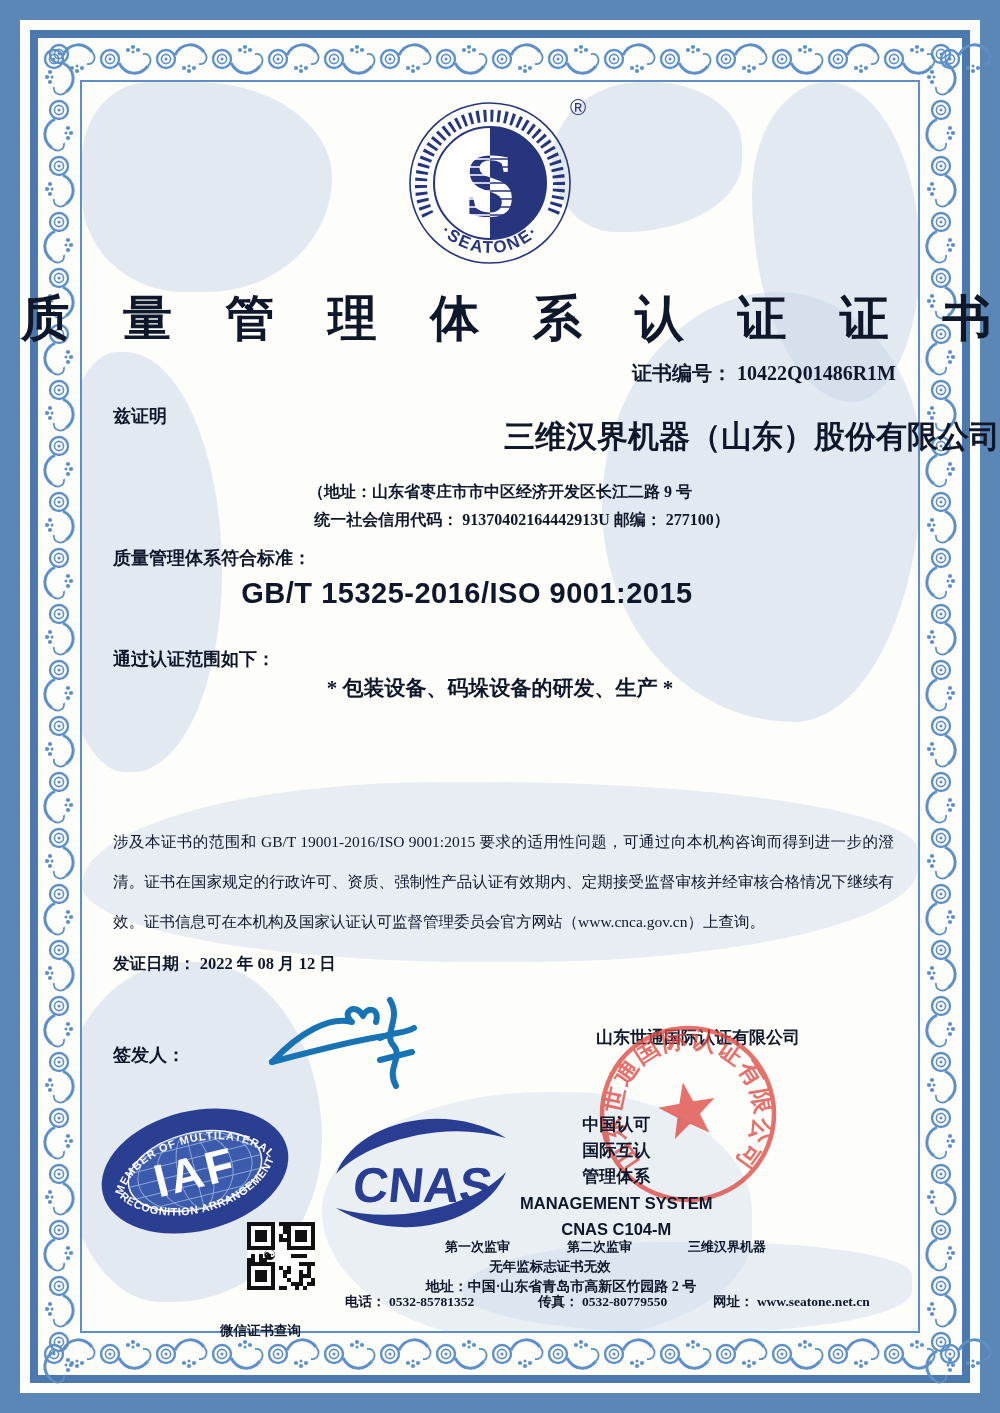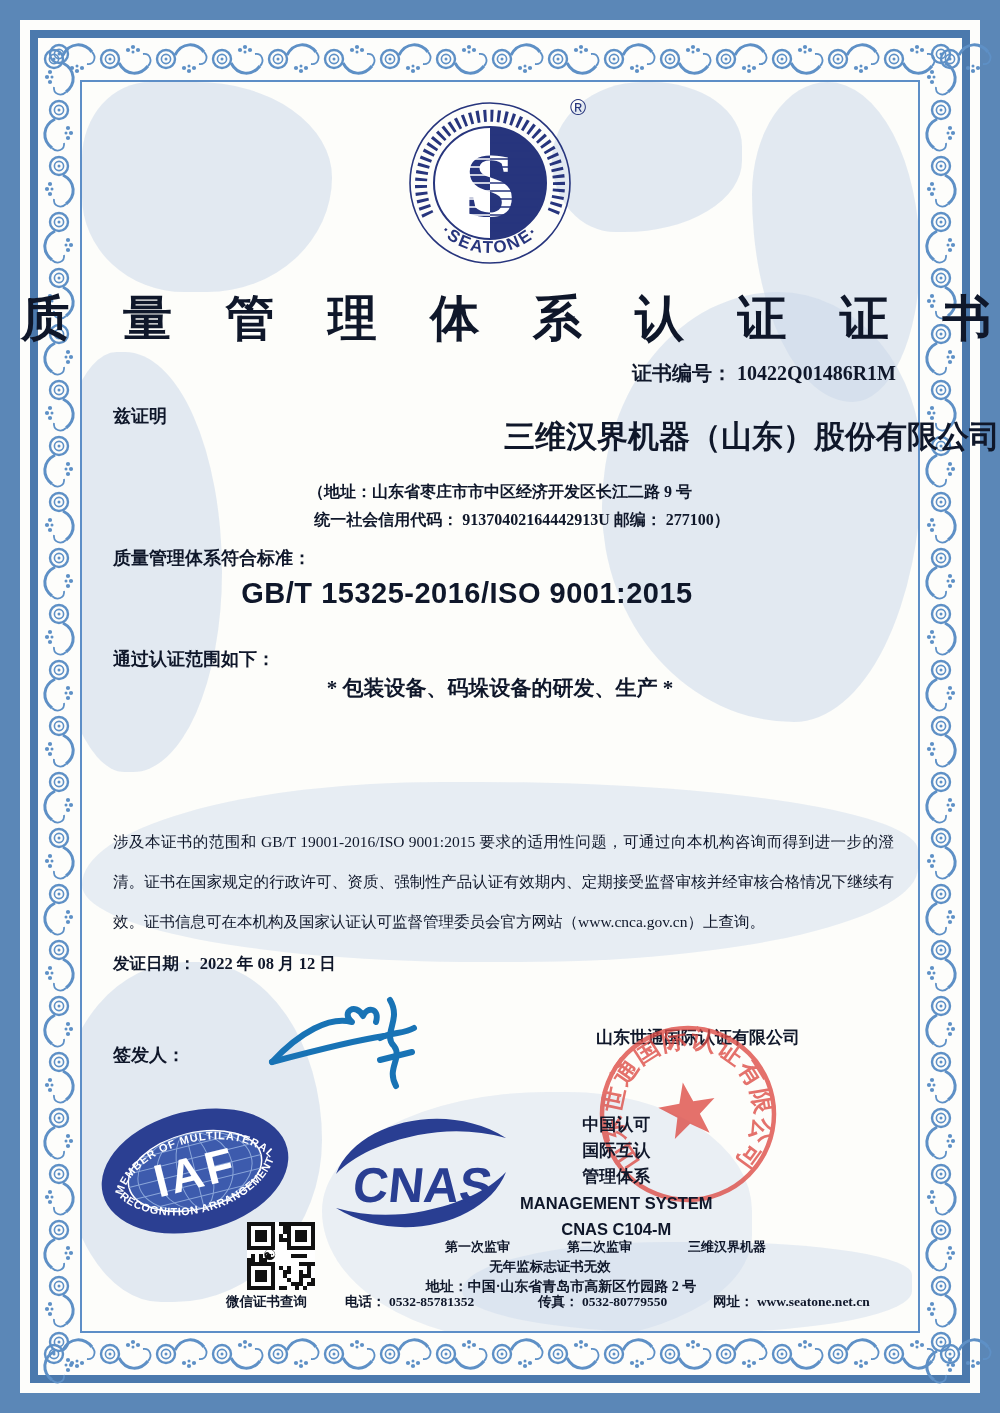--- a/index.html
+++ b/index.html
@@ -29,21 +29,21 @@
   .validdate{left:490px;top:937px;font-size:16.5px;font-weight:700;}
   .signer{left:113px;top:1043px;font-size:18px;font-weight:600;}
   .issuer{left:596px;top:1026px;font-size:17px;font-weight:700;}
   .acc-block{left:520px;top:1112px;font-size:17px;font-weight:700;line-height:26px;white-space:nowrap;text-align:center;}
   .acc-block .en{font-family:"Liberation Sans","DejaVu Sans",sans-serif;font-size:16.5px;font-weight:800;}
   .audit{top:1238px;font-size:13px;font-weight:700;margin-left:47px;}
   .a1{left:398px;} .a2{left:520px;} .a3{left:641px;}
   .notice{left:550px;top:1258px;transform:translateX(-50%);font-size:13.5px;font-weight:700;}
   .orgaddr{left:561px;top:1278px;transform:translateX(-50%);font-size:14px;font-weight:700;}
   .contact{top:1293px;font-size:13.5px;font-weight:700;}
-  .wechat{left:226px;} .phone{left:345px;} .fax{left:538px;} .web{left:713px;}
+  .wechat{left:220px;margin-top:29px;} .phone{left:345px;} .fax{left:538px;} .web{left:713px;}
   svg{position:absolute;overflow:visible;}
   .hiddendefs{width:0;height:0;position:absolute;}
 </style>
 </head>
 <body>
 
 <svg class="hiddendefs" aria-hidden="true">
   <defs>
     <g id="border-motif" stroke="#5e90c6" fill="none">
       <circle cx="14" cy="20" r="9" stroke-width="2.4"></circle>

